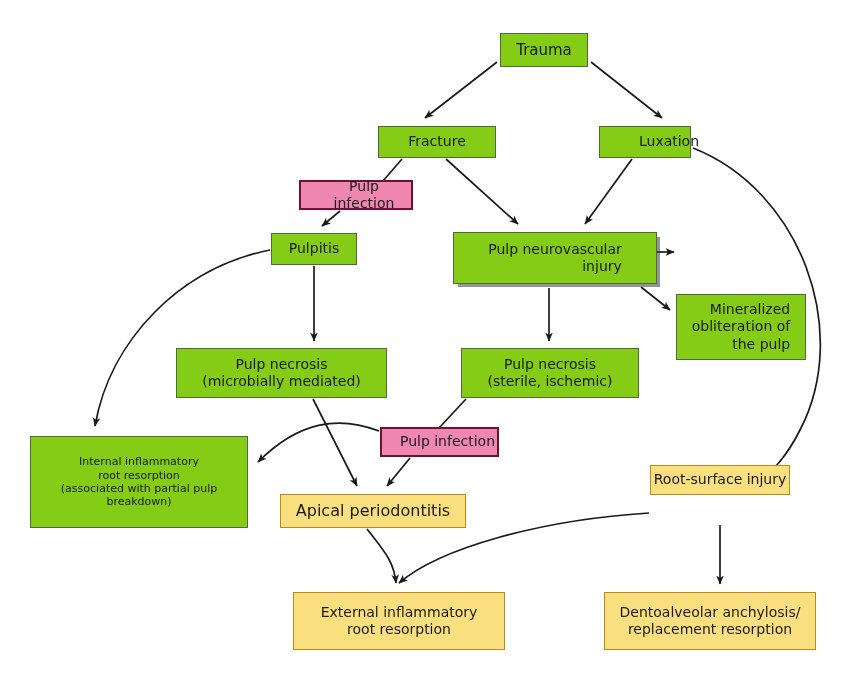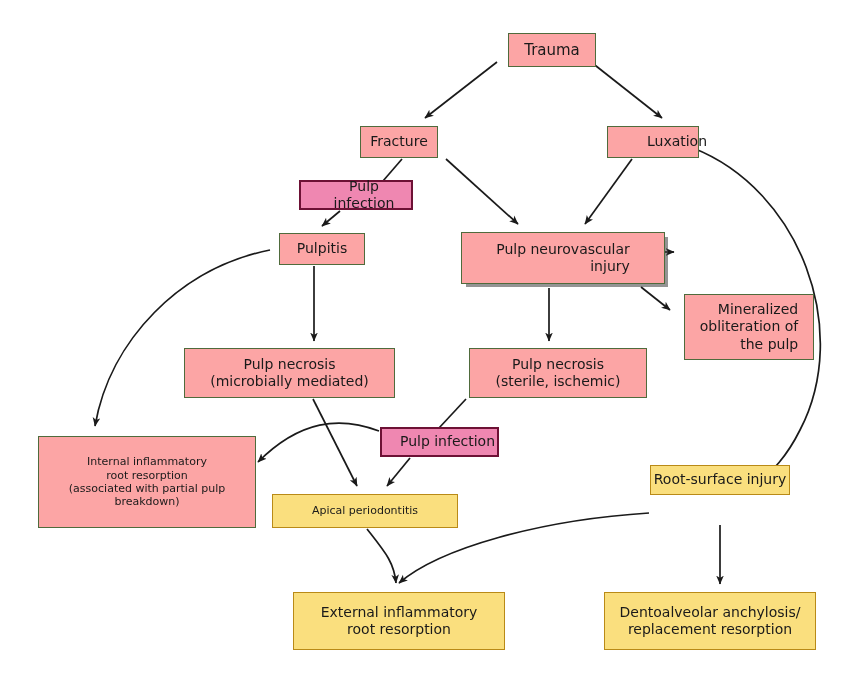--- a/index.html
+++ b/index.html
@@ -30,23 +30,22 @@
     display: flex;
     align-items: center;
     justify-content: center;
     text-align: center;
     color: #1a1a1a;
     line-height: 1.22;
     white-space: pre-line;
     z-index: 5;
   }
   .node-green {
-    background: #fca5a5;
+    background: #84cc16;
     border: 1.5px solid #4f6b3c;
-    margin-left: 8px;
   }
   .node-yellow {
     background: #fadf7e;
     border: 1.5px solid #b98a17;
   }
   .node-pink {
     background: #ef87b1;
     border: 2.5px solid #6d1135;
     padding-left: 16px;
   }
@@ -101,38 +100,38 @@
 
       <path d="M 367,529 C 385,552 394,562 396,583" marker-end="url(#ah)"></path>
 
       <path d="M 649,513 C 540,520 440,548 399,583" marker-end="url(#ah)"></path>
 
       <path d="M 720,525 L 720,584" marker-end="url(#ah)"></path>
     </g>
   </svg>
 
   <div class="node node-green" style="left:500px; top:33px;  width:88px;  height:34px; font-size:15px;">Trauma</div>
-  <div class="node node-green" style="left:352px; top:126px; width:78px;  height:32px; font-size:14px;">Fracture</div>
+  <div class="node node-green" style="left:378px; top:126px; width:118px;  height:32px; font-size:14px;">Fracture</div>
   <div class="node node-green" style="left:599px; top:126px; width:92px;  height:32px; font-size:14px;padding-left:48px;">Luxation</div>
   <div class="node node-pink" style="left:299px; top:180px; width:114px; height:30px; font-size:14px;">Pulp infection</div>
   <div class="node node-green" style="left:271px; top:233px; width:86px;  height:32px; font-size:14px;">Pulpitis</div>
   <div class="node node-green shadow" style="left:453px; top:232px; width:204px; height:52px; font-size:14px;text-align:right;">Pulp neurovascular
 injury</div>
   <div class="node node-green" style="left:676px; top:294px; width:130px; height:66px; font-size:14px;text-align:right;">Mineralized
 obliteration of
 the pulp</div>
   <div class="node node-green" style="left:176px; top:348px; width:211px; height:50px; font-size:14px;">Pulp necrosis
 (microbially mediated)</div>
   <div class="node node-green" style="left:461px; top:348px; width:178px; height:50px; font-size:14px;">Pulp necrosis
 (sterile, ischemic)</div>
   <div class="node node-green" style="left:30px; top:436px; width:218px; height:92px; font-size:11px;">Internal inflammatory
 root resorption
 (associated with partial pulp
 breakdown)</div>
   <div class="node node-pink" style="left:380px; top:427px; width:119px; height:30px; font-size:14px;">Pulp infection</div>
-  <div class="node node-yellow" style="left:272px; top:494px; width:186px; height:34px; font-size:11px;">Apical periodontitis</div>
+  <div class="node node-yellow" style="left:280px; top:494px; width:186px; height:34px; font-size:16px;">Apical periodontitis</div>
   <div class="node node-yellow" style="left:650px; top:465px; width:140px; height:30px; font-size:14px;">Root-surface injury</div>
   <div class="node node-yellow" style="left:293px; top:592px; width:212px; height:58px; font-size:14px;">External inflammatory
 root resorption</div>
   <div class="node node-yellow" style="left:604px; top:592px; width:212px; height:58px; font-size:14px;">Dentoalveolar anchylosis/
 replacement resorption</div>
 
 </div>
 
 </body></html>

